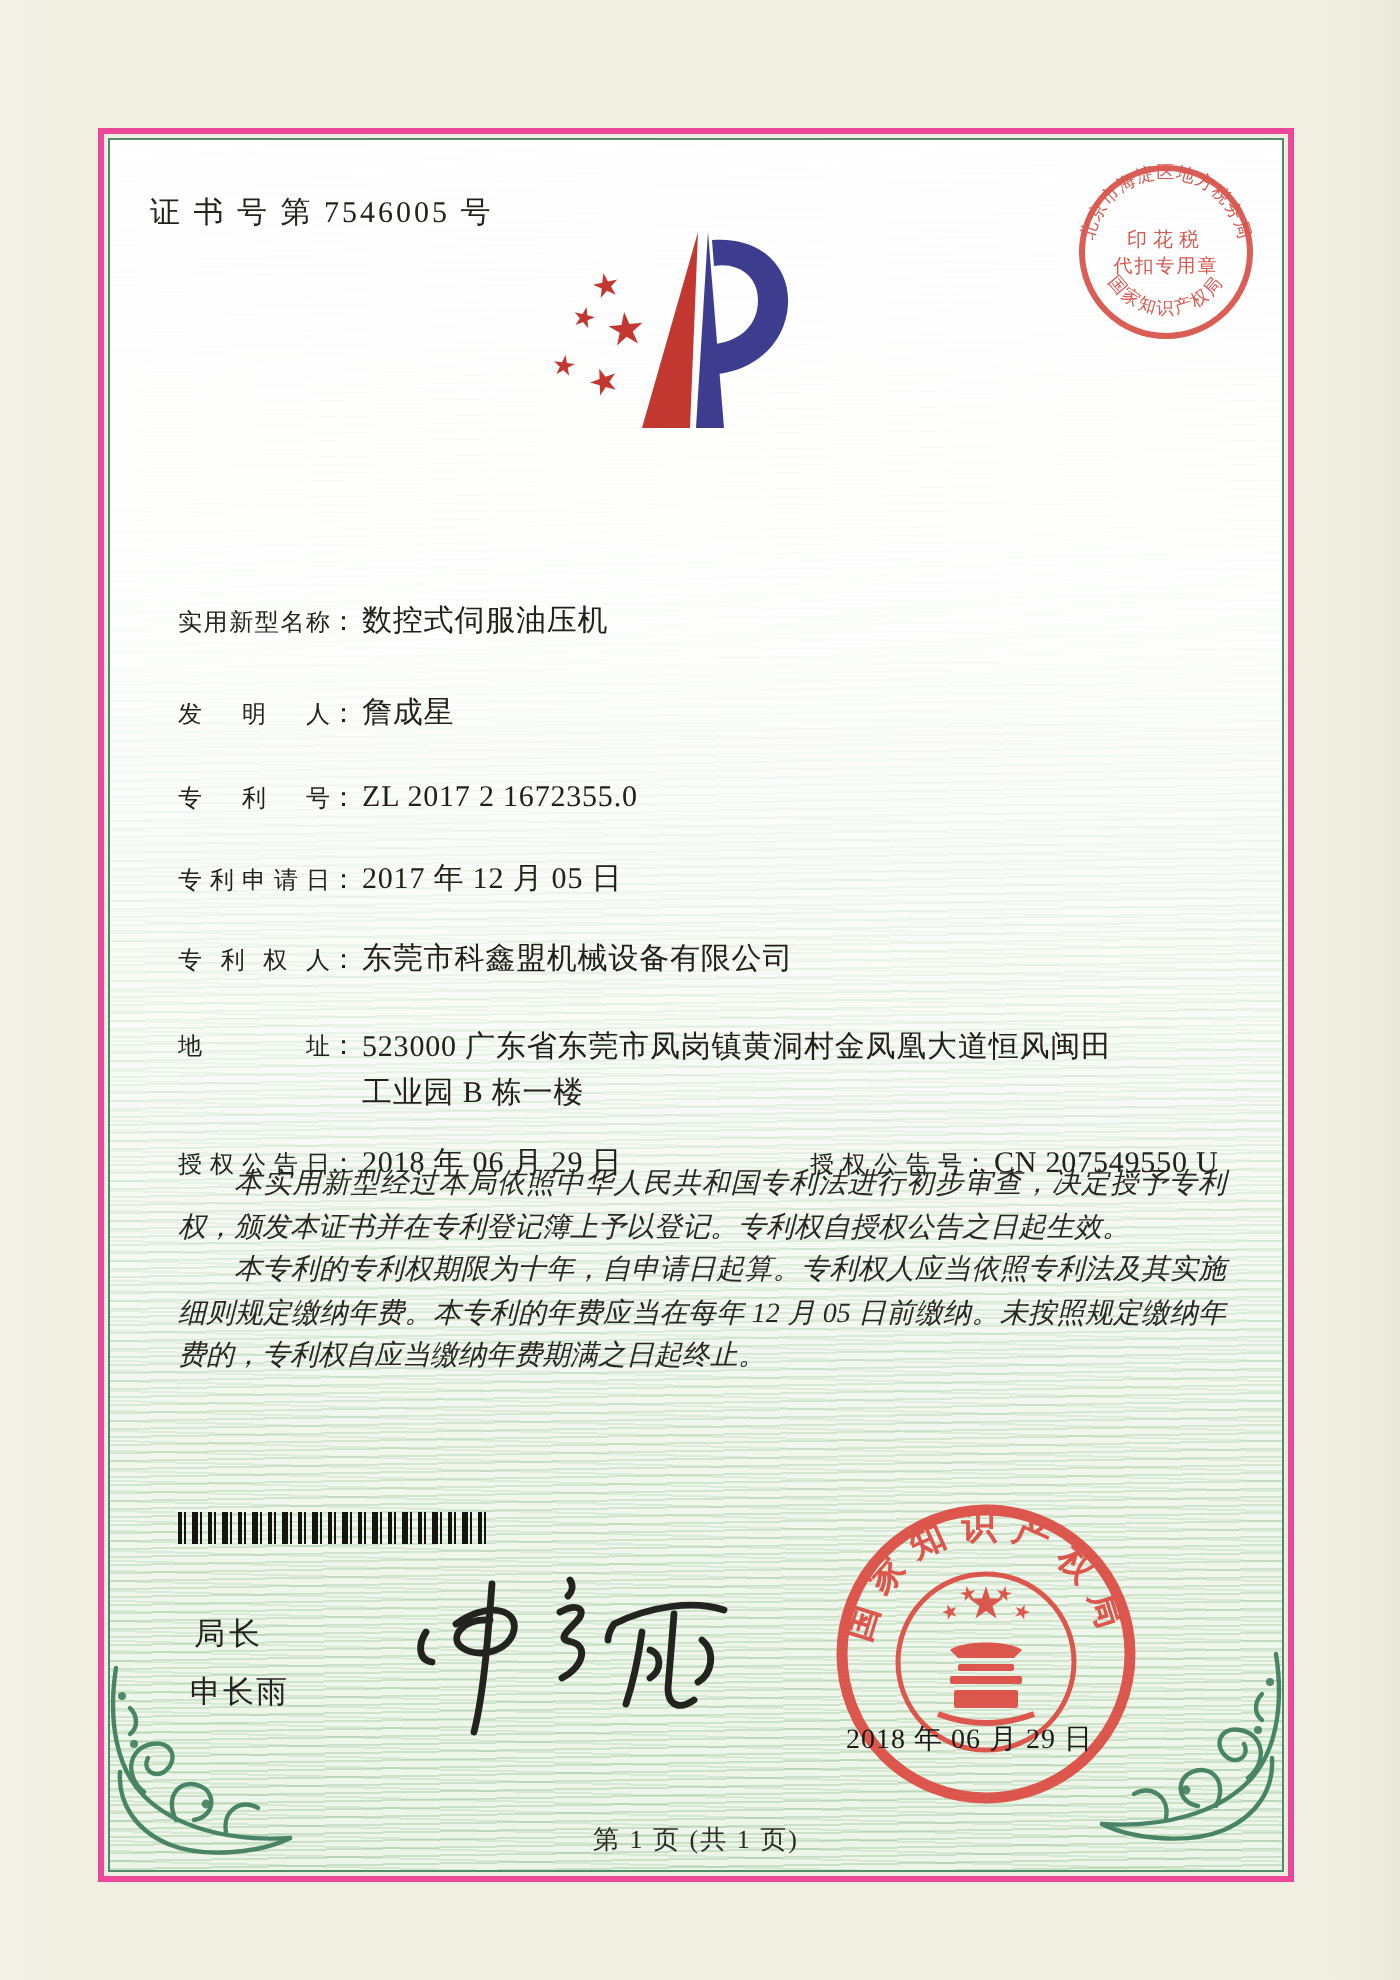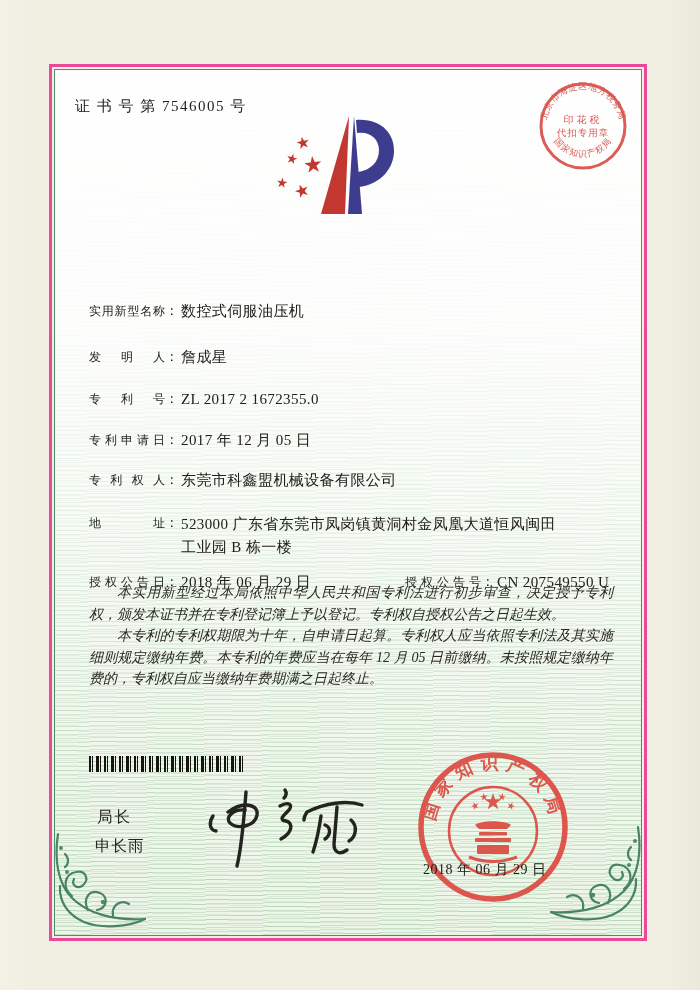--- a/index.html
+++ b/index.html
@@ -207,15 +207,16 @@
         <path d="M62,84 C60,73 70,67 78,72"></path>
         <path d="M14,22 C18,26 18,32 14,35"></path>
       </g>
       <g fill="#417f5f" opacity=".9">
         <circle cx="10" cy="16" r="2"></circle>
         <circle cx="16" cy="40" r="2"></circle>
         <circle cx="52" cy="70" r="2.2"></circle>
       </g>
     </svg>
 
+    <div class="footer">第 1 页 (共 1 页)</div>
 
   </div>
 </div>
 
 </body></html>

